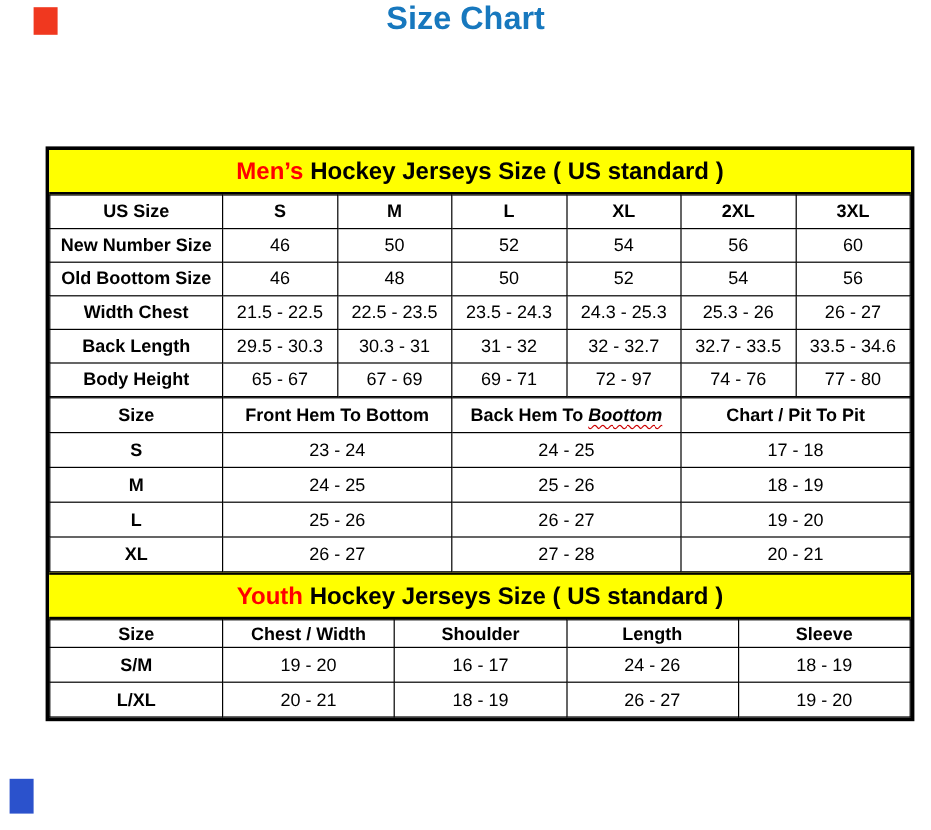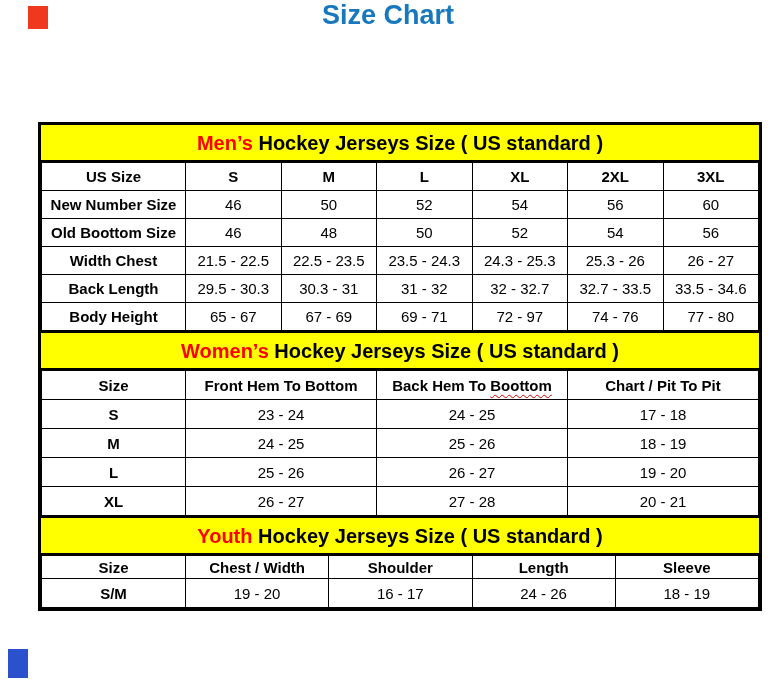--- a/index.html
+++ b/index.html
@@ -37,20 +37,21 @@
   .youth td.h { height:22px; }
   .youth td   { height:28px; }
   col.c0 { width:144px; }
   .squiggle {
     text-decoration-line:underline;
     text-decoration-style:wavy;
     text-decoration-color:#CC0000;
     text-decoration-thickness:1px;
     text-underline-offset:3px;
     text-decoration-skip-ink:none;
+    font-style:italic;
   }
   .mark { position:absolute; }
   .mark-red  { left:28px; top:6px;   width:20px; height:23px; }
   .mark-blue { left:8px;  top:649px; width:20px; height:29px; }
 </style>
 </head>
 <body>
 
 <div class="mark mark-red" style="background: rgb(240, 56, 31);"></div>
 <div class="mark mark-blue" style="background: rgb(43, 82, 204);"></div>
@@ -122,21 +123,20 @@
         <td>65 - 67</td>
         <td>67 - 69</td>
         <td>69 - 71</td>
         <td>72 - 97</td>
         <td>74 - 76</td>
         <td>77 - 80</td>
       </tr>
     </tbody>
   </table>
 
-  <div class="banner mid" style="background: rgb(255, 255, 0);"><span class="hl" style="color: rgb(255, 0, 0);">Women’s</span><span> Hockey Jerseys Size ( US standard )</span></div>
 
   <table class="womens">
     <colgroup>
         <col class="c0">
         <col>
         <col>
         <col>
       </colgroup>
     <tbody>
       <tr>
@@ -190,16 +190,23 @@
         <td class="b h">Length</td>
         <td class="b h">Sleeve</td>
       </tr>
       <tr>
         <td class="b">S/M</td>
         <td>19 - 20</td>
         <td>16 - 17</td>
         <td>24 - 26</td>
         <td>18 - 19</td>
       </tr>
+      <tr>
+        <td class="b">L/XL</td>
+        <td>20 - 21</td>
+        <td>18 - 19</td>
+        <td>26 - 27</td>
+        <td>19 - 20</td>
+      </tr>
     </tbody>
   </table>
 
 </div>
 
 </body></html>

